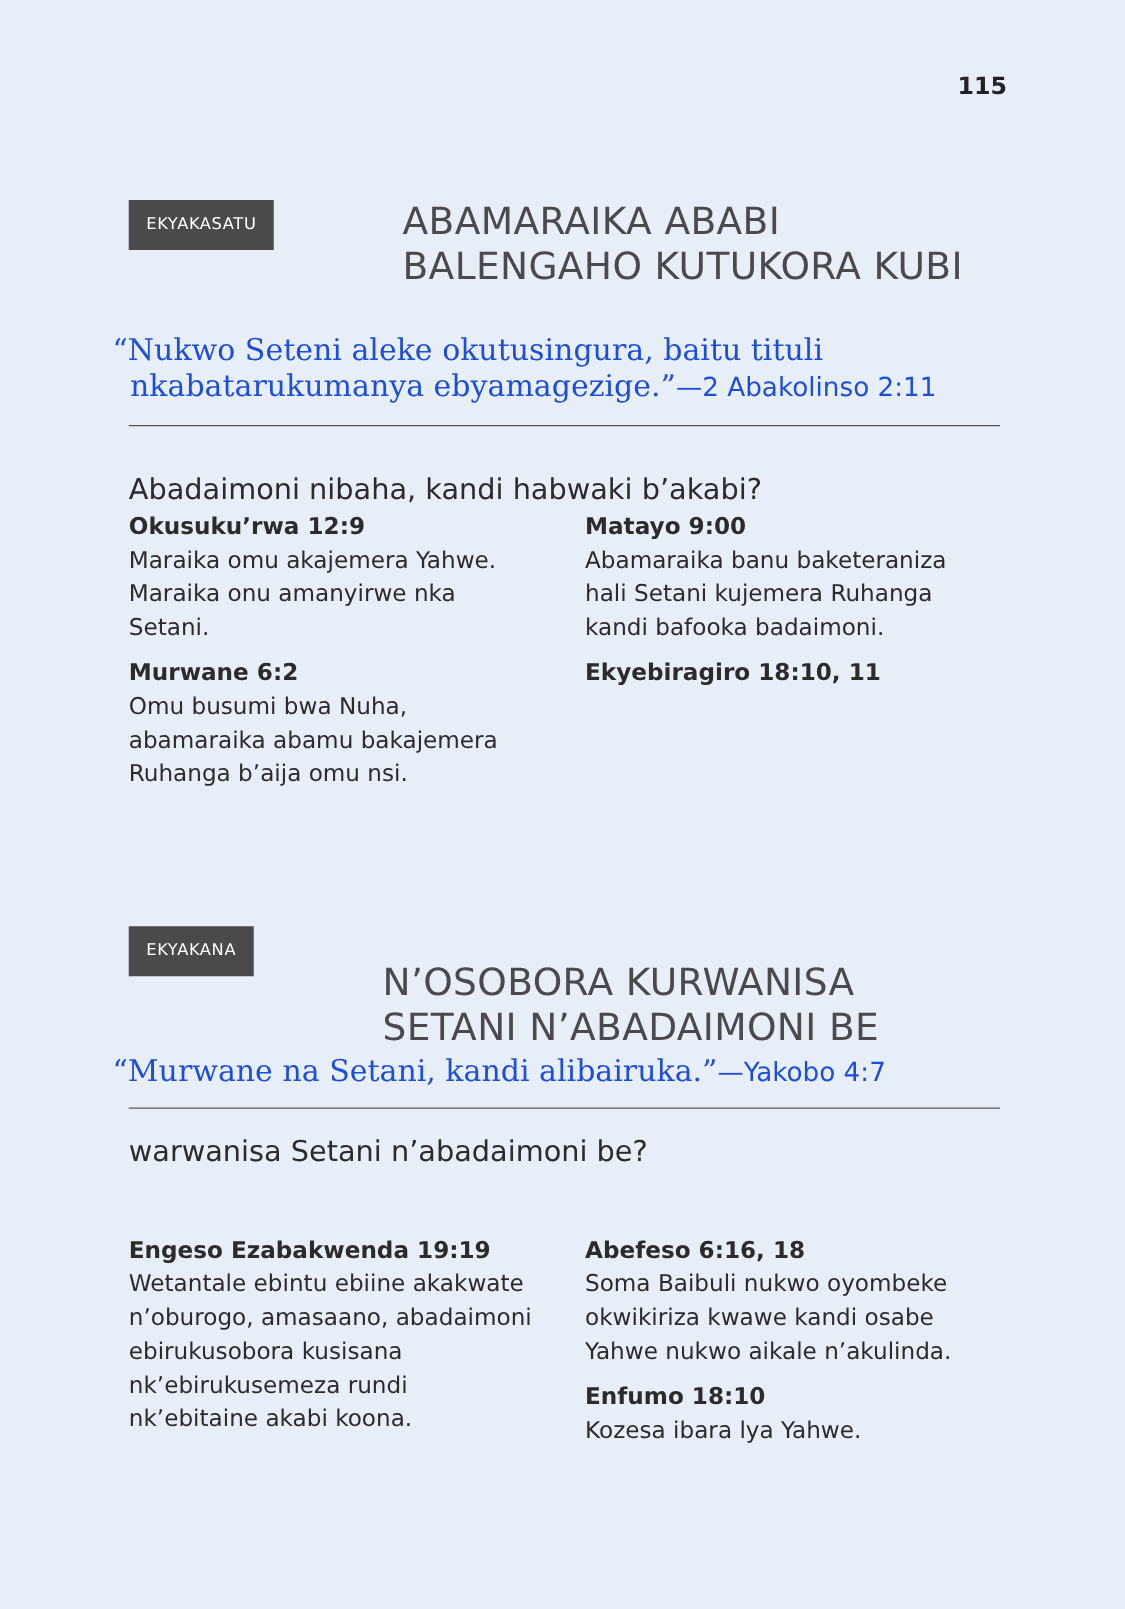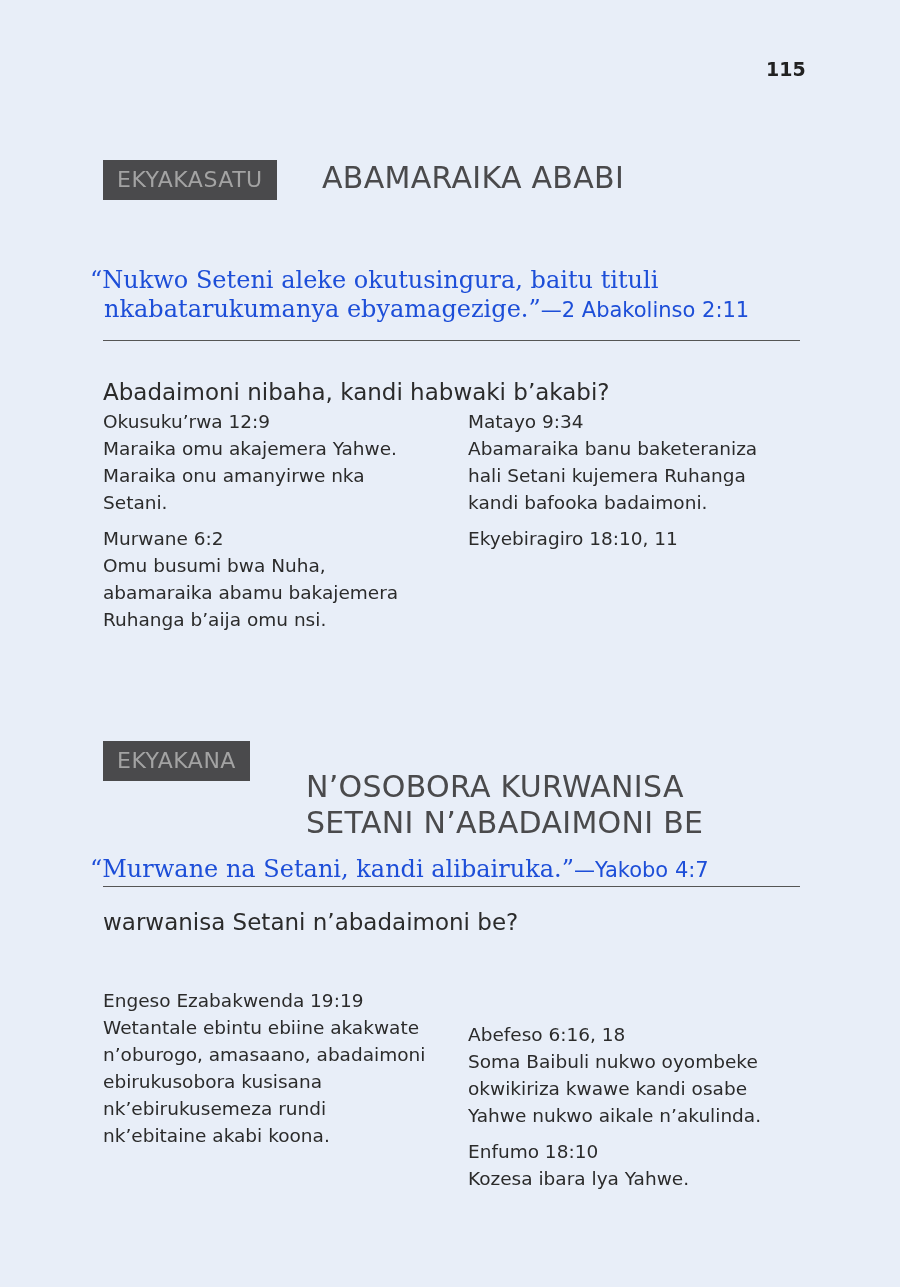--- a/index.html
+++ b/index.html
@@ -1,73 +1,74 @@
 <!DOCTYPE html>
 <html><head>
 <meta charset="utf-8">
 <style>
   html, body { margin:0; padding:0; }
   body { width:900px; height:1287px; background:#e8eef8; position:relative; overflow:hidden;
          font-family:"DejaVu Sans", "Liberation Sans", sans-serif; color:#2b2b2b; }
   .pagenum { position:absolute; left:766px; top:58px; font-size:19px; font-weight:bold; color:#222; }
-  .badge { position:absolute; background:#4a4a4c; color:#a3a3a3; font-size:22px; letter-spacing:0.5px;
+  .badge { position:absolute; background:#4a4a4c; color:#ffffff; font-size:13px; letter-spacing:0.5px;
            padding:0 14px; height:40px; line-height:40px; }
   .title { position:absolute; font-size:30px; line-height:36px; color:#4a4a4c; letter-spacing:0.3px; }
   .quote { position:absolute; left:90px; font-family:"DejaVu Serif", "Liberation Serif", serif; font-size:24px; line-height:29px; color:#1d4ed8; }
   .quote .ref { font-family:"DejaVu Sans", "Liberation Sans", sans-serif; font-size:21px; }
   .quote .line2 { padding-left:14px; display:block; }
   .rule { position:absolute; left:103px; width:697px; height:0; border-top:1.5px solid #555; }
   .question { position:absolute; left:103px; font-size:23px; line-height:30px; color:#2b2b2b; }
   .col { position:absolute; width:340px; font-size:18.5px; line-height:27px; color:#2b2b2b; }
-  .col .ref-h { font-weight:normal; display:block; }
+  .col .ref-h { font-weight:bold; display:block; }
   .col .txt { display:block; margin-bottom:9px; }
 </style>
 </head>
 <body>
 
 <div class="pagenum">115</div>
 
 <div class="badge" style="left:103px;top:160px;">EKYAKASATU</div>
 <div class="title" style="left:322px;top:160px;">
   <div>ABAMARAIKA ABABI</div>
+  <div>BALENGAHO KUTUKORA KUBI</div>
 </div>
 <div class="quote" style="top:266px;">
   <span>“Nukwo Seteni aleke okutusingura, baitu tituli</span>
   <span class="line2"><span>nkabatarukumanya ebyamagezige.”</span><span class="ref">—2 Abakolinso 2:11</span></span>
 </div>
 <div class="rule" style="top:340px;"></div>
 <div class="question" style="top:361px;margin-top:16px;">Abadaimoni nibaha, kandi habwaki b’akabi?</div>
 
 <div class="col" style="left:103px;top:408px;">
   <span class="ref-h">Okusuku’rwa 12:9</span>
   <span class="txt" style="width:300px;">Maraika omu akajemera Yahwe. Maraika onu amanyirwe nka Setani.</span>
   <span class="ref-h">Murwane 6:2</span>
   <span class="txt" style="width:310px;">Omu busumi bwa Nuha, abamaraika abamu bakajemera Ruhanga b’aija omu nsi.</span>
 </div>
 <div class="col" style="left:468px;top:408px;">
-  <span class="ref-h">Matayo 9:34</span>
+  <span class="ref-h">Matayo 9:00</span>
   <span class="txt" style="width:315px;">Abamaraika banu baketeraniza hali Setani kujemera Ruhanga kandi bafooka badaimoni.</span>
   <span class="ref-h">Ekyebiragiro 18:10, 11</span>
 </div>
 
 <div class="badge" style="left:103px;top:741px;">EKYAKANA</div>
 <div class="title" style="left:306px;top:769px;">
   <div>N’OSOBORA KURWANISA</div>
   <div>SETANI N’ABADAIMONI BE</div>
 </div>
-<div class="quote" style="top:843px;margin-top:12px;">
+<div class="quote" style="top:843px;">
   <span>“Murwane na Setani, kandi alibairuka.”</span><span class="ref">—Yakobo 4:7</span>
 </div>
 <div class="rule" style="top:886px;"></div>
 <div class="question" style="top:907px;">
   <div>warwanisa Setani n’abadaimoni be?</div>
 </div>
 
 <div class="col" style="left:103px;top:987px;">
   <span class="ref-h">Engeso Ezabakwenda 19:19</span>
   <span class="txt" style="width:330px;">Wetantale ebintu ebiine akakwate n’oburogo, amasaano, abadaimoni ebirukusobora kusisana nk’ebirukusemeza rundi nk’ebitaine akabi koona.</span>
 </div>
-<div class="col" style="left:468px;top:1021px;">
+<div class="col" style="left:468px;top:987px;">
   <span class="ref-h">Abefeso 6:16, 18</span>
   <span class="txt" style="width:335px;">Soma Baibuli nukwo oyombeke okwikiriza kwawe kandi osabe Yahwe nukwo aikale n’akulinda.</span>
   <span class="ref-h">Enfumo 18:10</span>
   <span class="txt">Kozesa ibara lya Yahwe.</span>
 </div>
 
 </body></html>

